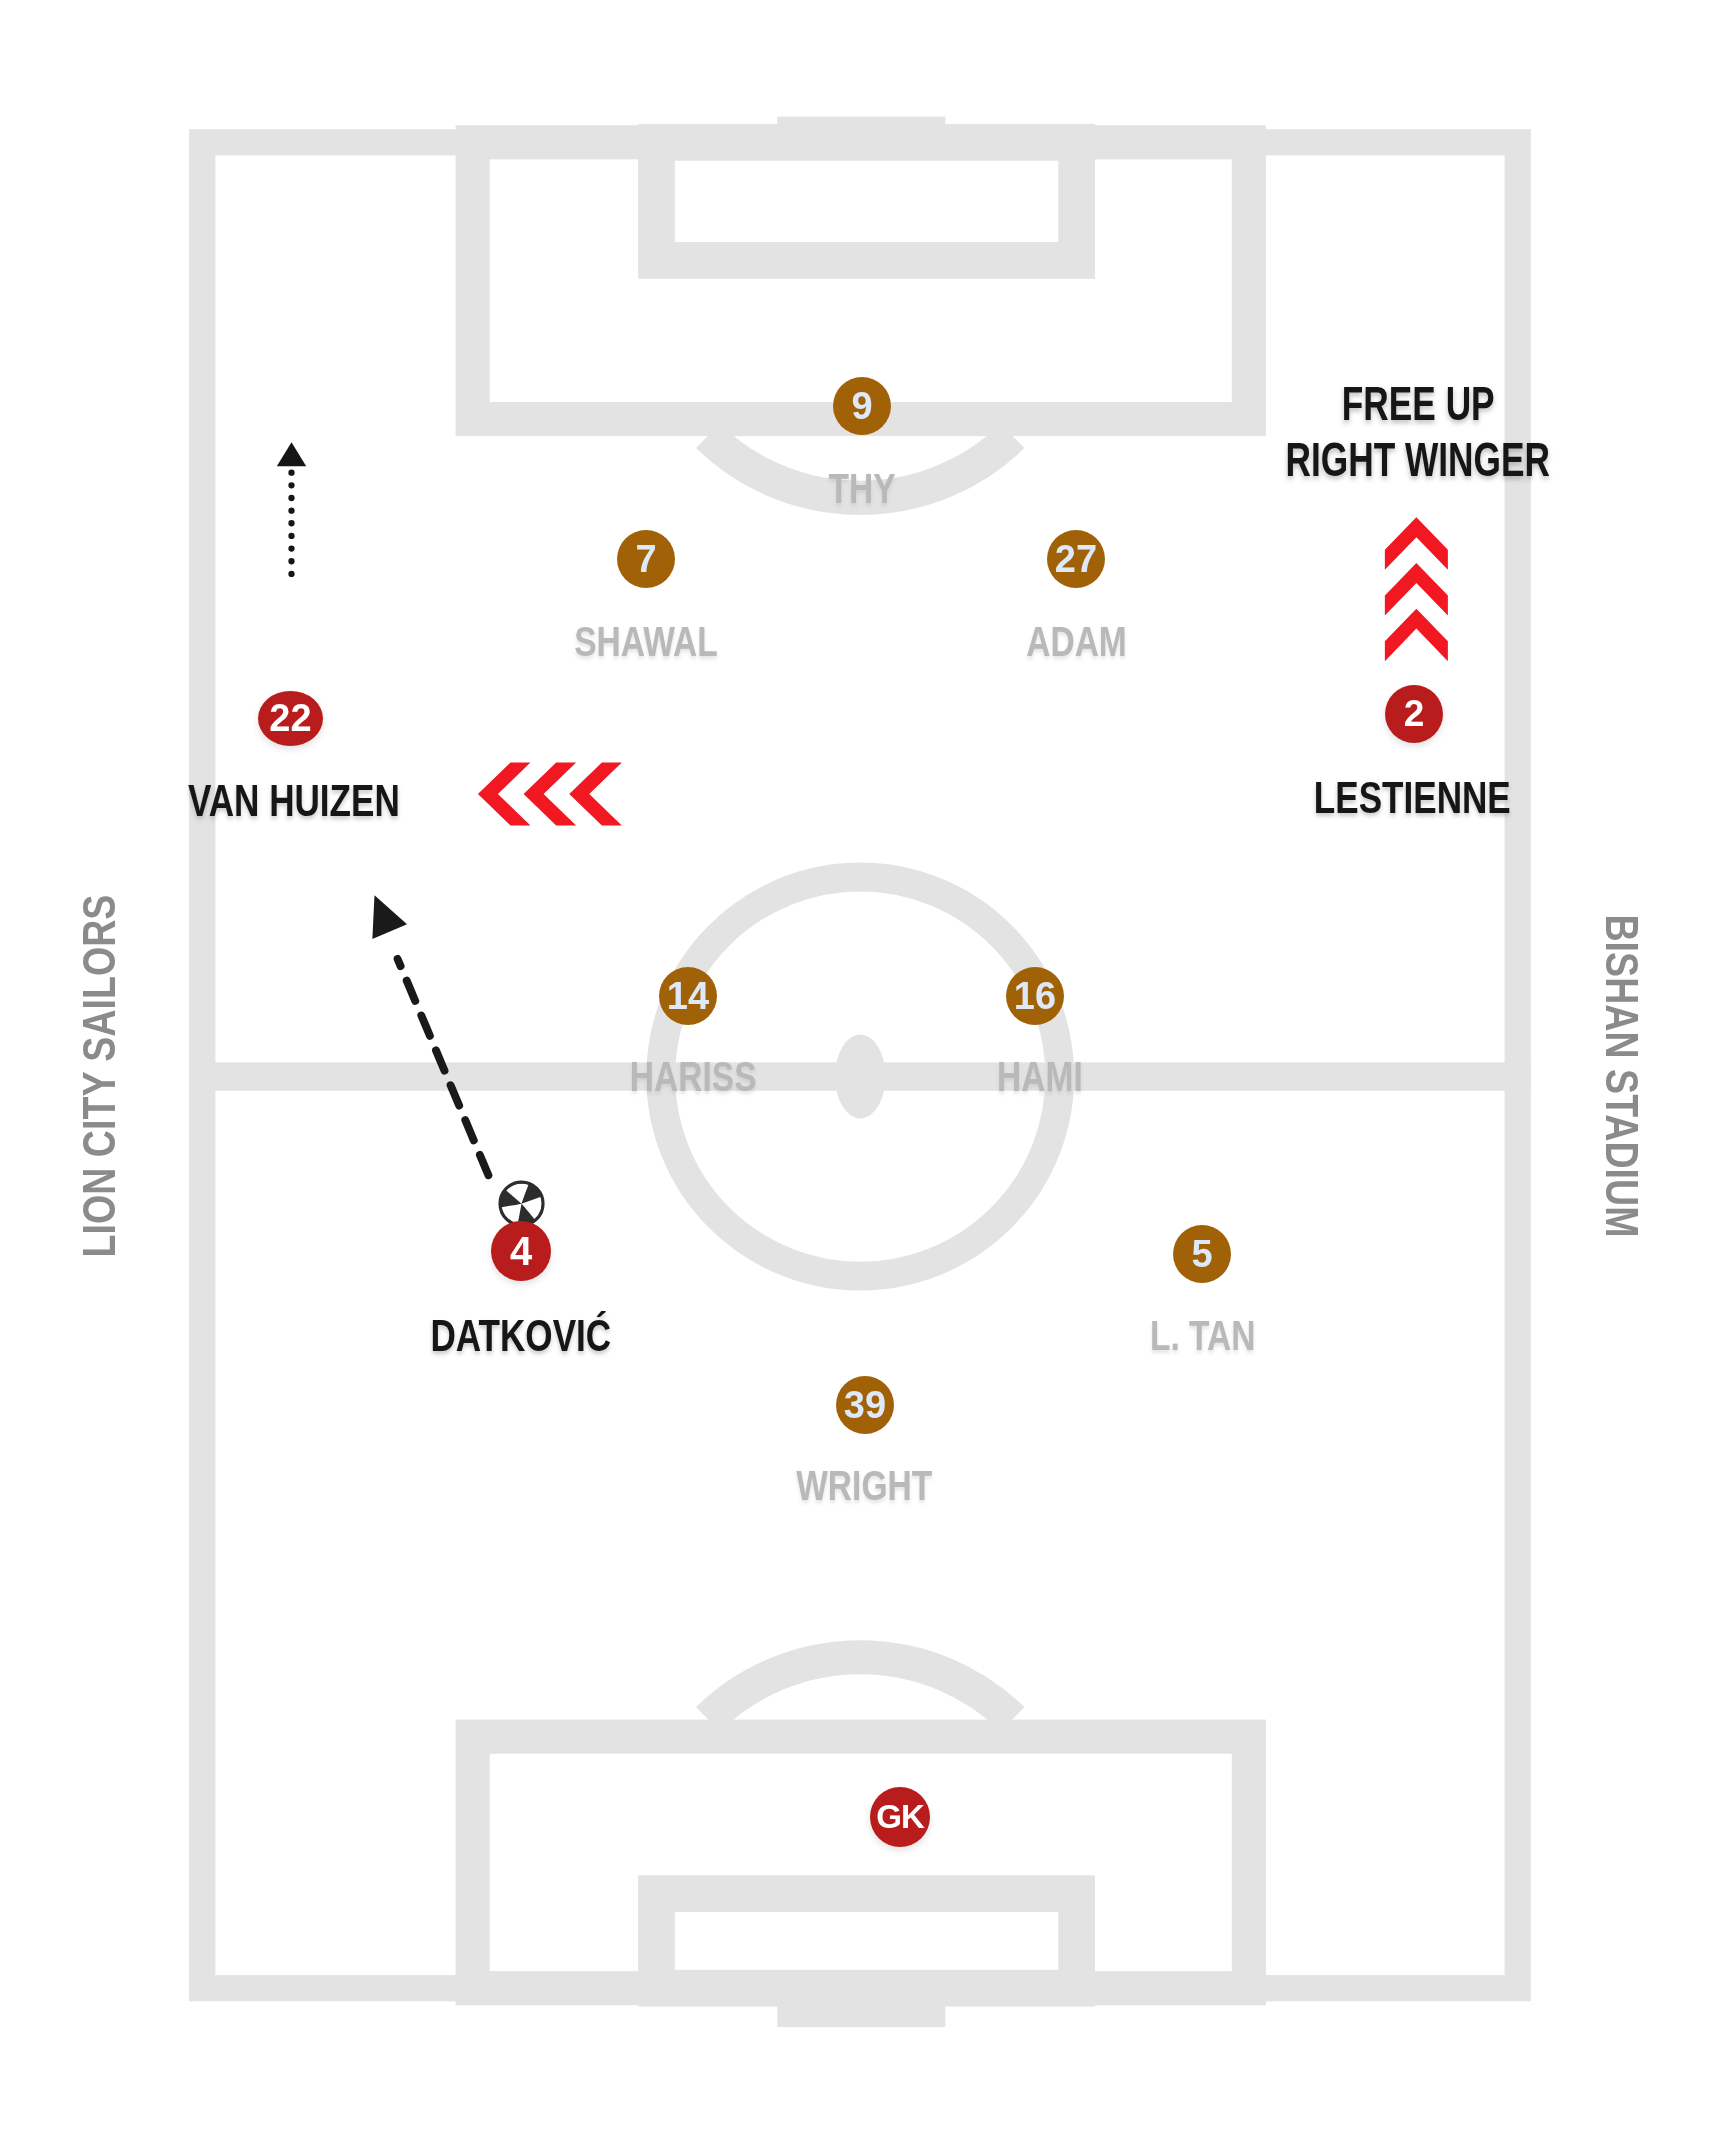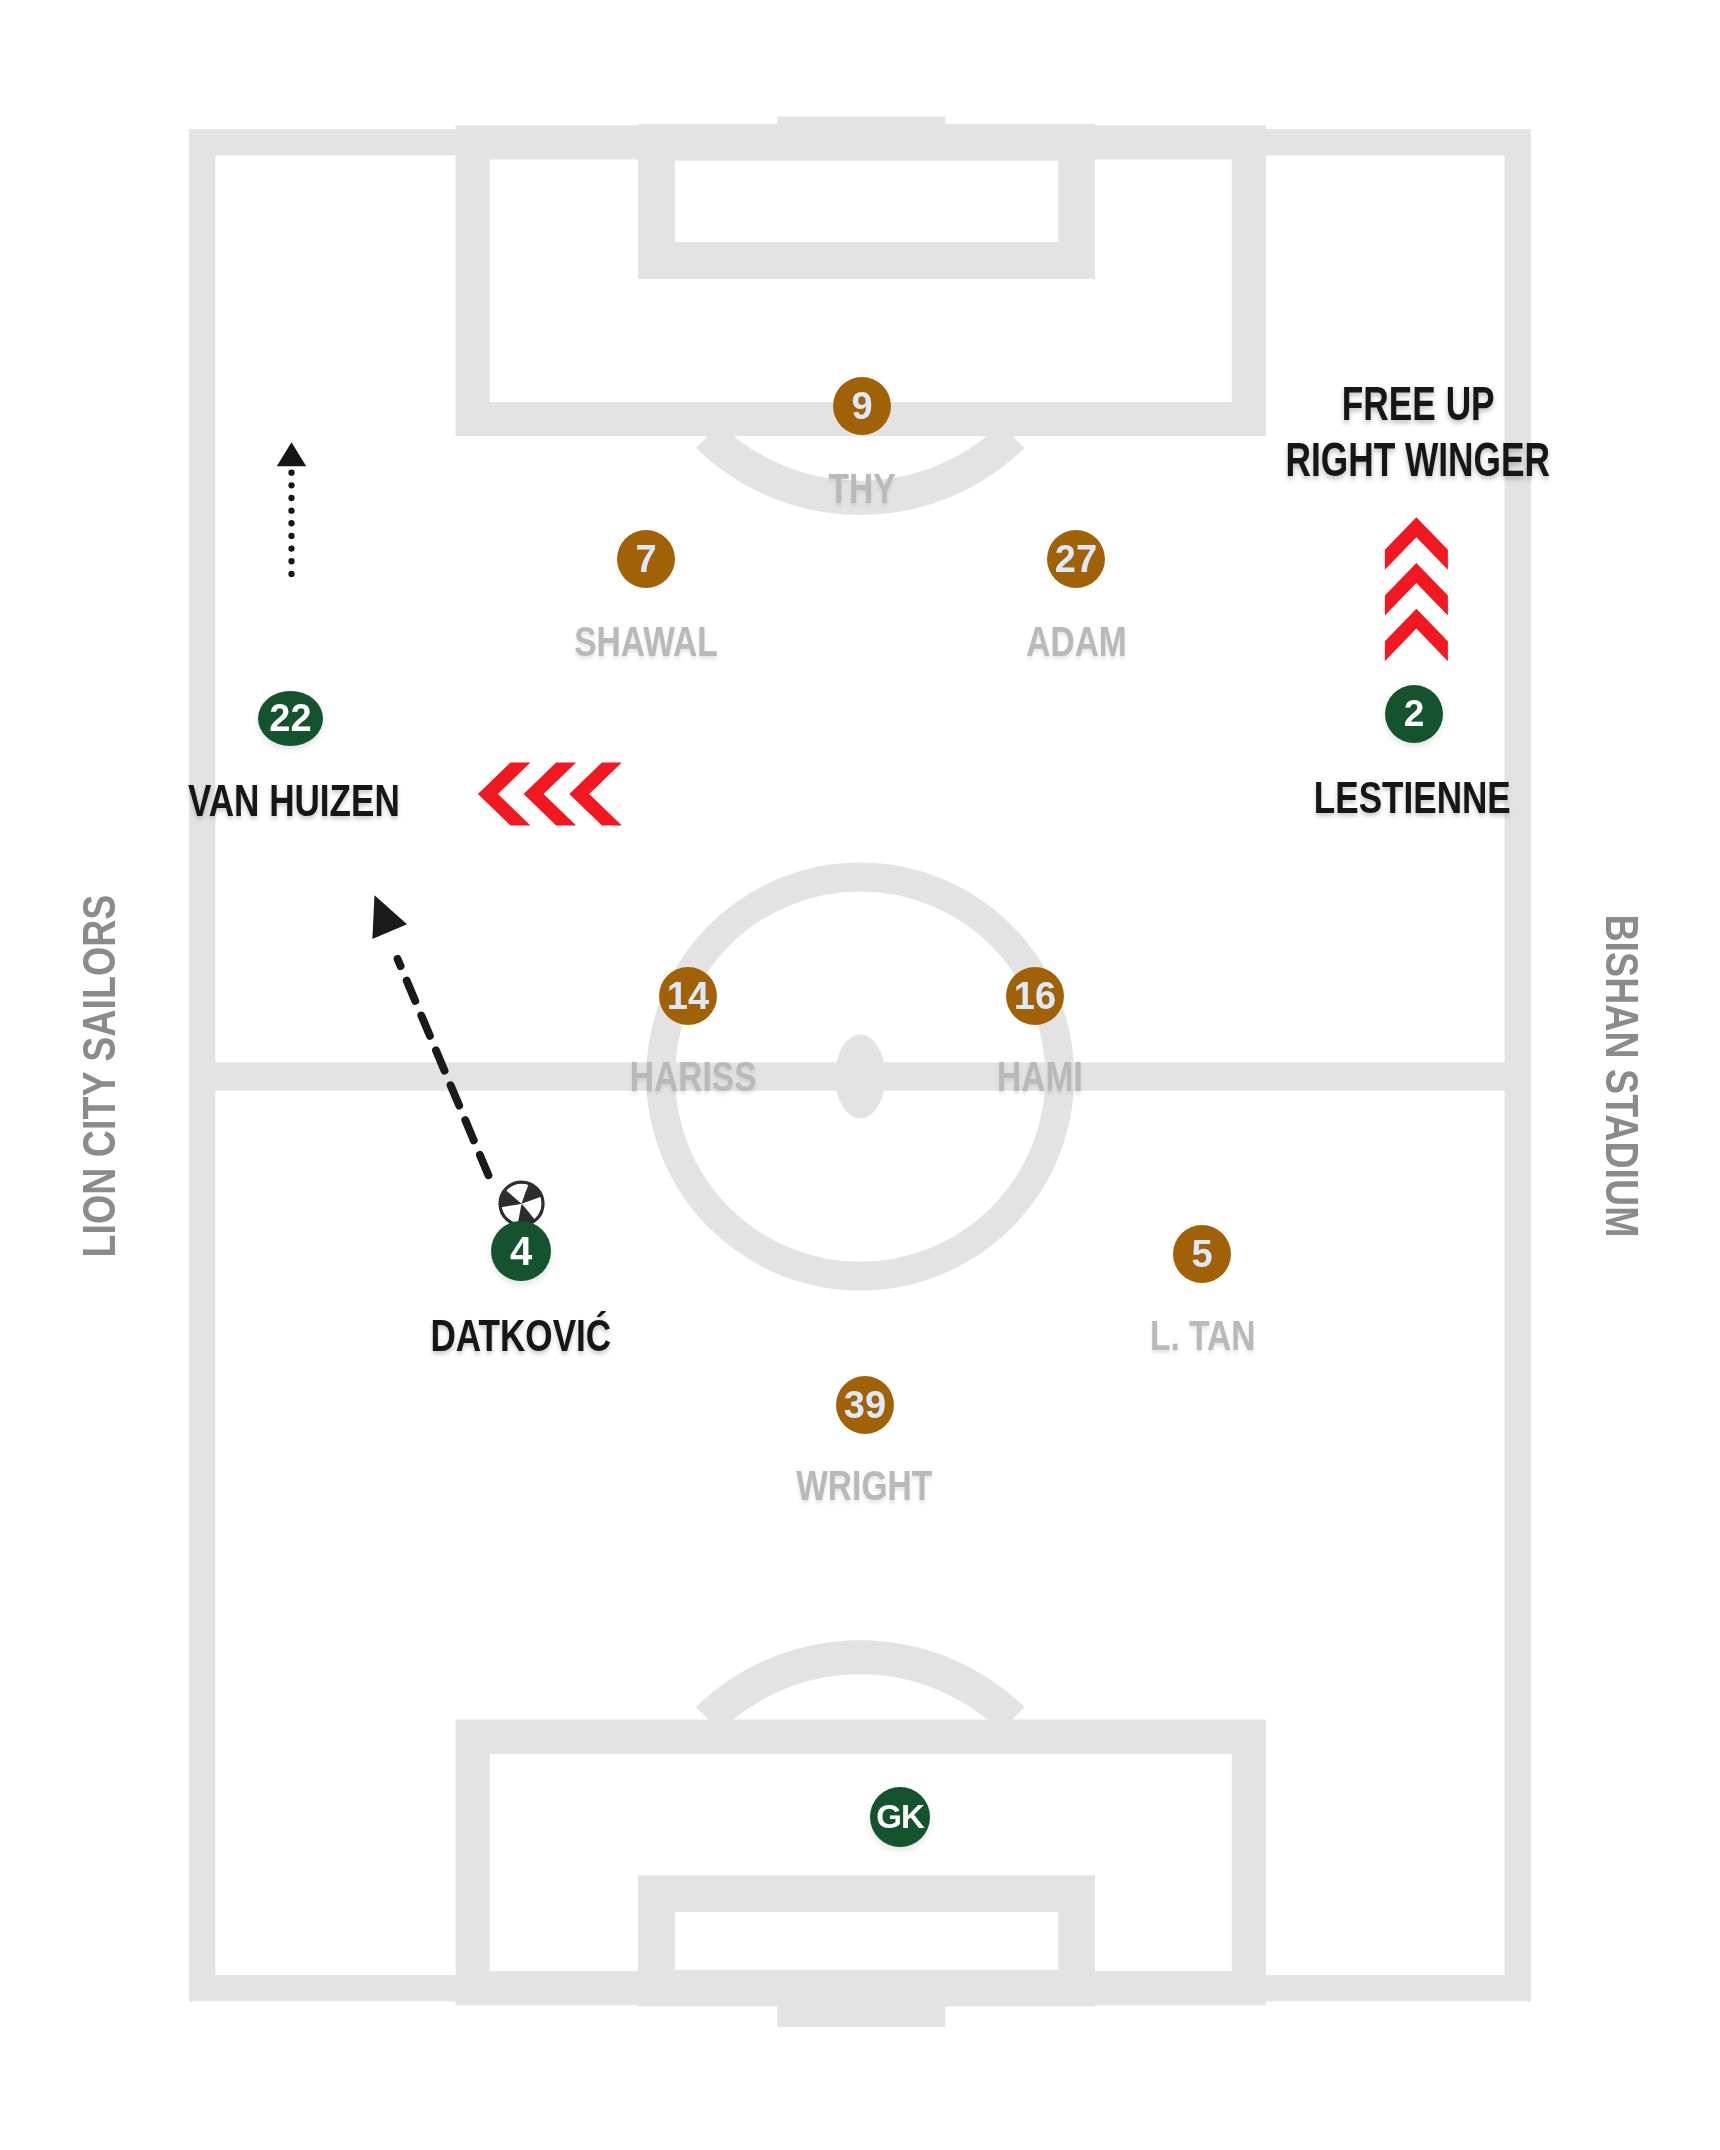--- a/index.html
+++ b/index.html
@@ -4,21 +4,21 @@
 <style>
   html,body{margin:0;padding:0;background:#ffffff;}
   .stage{position:relative;width:1721px;height:2151px;background:#ffffff;overflow:hidden;
          font-family:"Liberation Sans", sans-serif;}
   svg{position:absolute;left:0;top:0;}
   
   .opp-circle{position:absolute;width:58px;height:58px;margin:-29px 0 0 -29px;border-radius:50%;
     background:#a16207;color:#dde9f8;display:flex;align-items:center;justify-content:center;
     font-size:38px;font-weight:700;text-align:right;}
   
-  .badge{position:absolute;border-radius:50%;background:#14532d;color:#ffffff;
+  .badge{position:absolute;border-radius:50%;background:#b91c1c;color:#ffffff;
     display:flex;align-items:center;justify-content:center;font-weight:700;
     box-shadow:0 3.2px 7.4px rgba(0,0,0,.12);}
   
   .pname{position:absolute;width:0;height:47px;display:flex;justify-content:center;align-items:center;}
   .pname .cond{display:inline-block;white-space:nowrap;transform:scaleX(.78);transform-origin:center;line-height:1;}
   .opp-name{color:#b9b9b9;font-size:43px;font-weight:700;text-shadow:0 2.6px 4.2px rgba(150,150,150,.25);}
   .own-name{color:#161616;font-size:45px;font-weight:700;text-shadow:0 3.2px 5.3px rgba(120,120,120,.4);}
   
   .anno{position:absolute;color:#161616;font-weight:700;font-size:49px;line-height:1.14;
         text-shadow:0 3.2px 6.3px rgba(110,110,110,.45);display:flex;flex-direction:column;}

